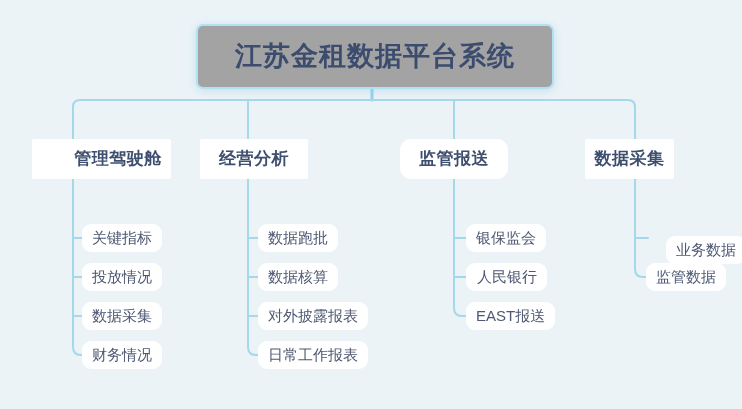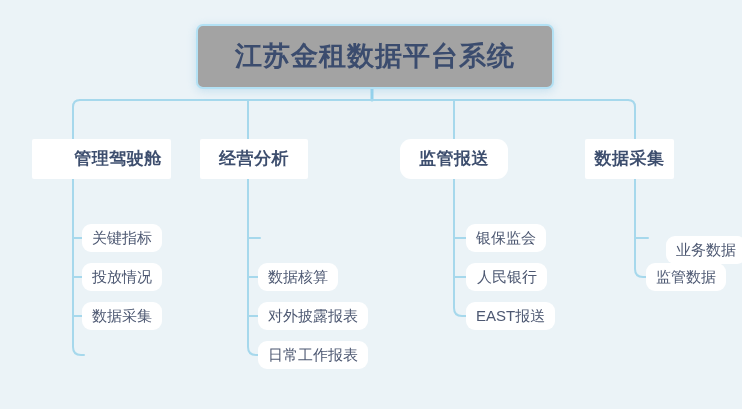--- a/index.html
+++ b/index.html
@@ -100,21 +100,23 @@
   <div class="root-node">江苏金租数据平台系统</div>
 
   <div class="branch-node b1">管理驾驶舱</div>
   <div class="branch-node b2">经营分析</div>
   <div class="branch-node b3">监管报送</div>
   <div class="branch-node b4">数据采集</div>
 
   <div class="child-node" style="left:82px; top:224px;">关键指标</div>
   <div class="child-node" style="left:82px; top:263px;">投放情况</div>
   <div class="child-node" style="left:82px; top:302px;">数据采集</div>
+  <div class="child-node" style="left:82px; top:341px;">财务情况</div>
 
+  <div class="child-node" style="left:258px; top:224px;">数据跑批</div>
   <div class="child-node" style="left:258px; top:263px;">数据核算</div>
   <div class="child-node" style="left:258px; top:302px;">对外披露报表</div>
   <div class="child-node" style="left:258px; top:341px;text-align:center;">日常工作报表</div>
 
   <div class="child-node" style="left:466px; top:224px;">银保监会</div>
   <div class="child-node" style="left:466px; top:263px;padding-left:11px;">人民银行</div>
   <div class="child-node" style="left:466px; top:302px;">EAST报送</div>
 
   <div class="child-node" style="left:646px; top:236px;margin-left:20px;">业务数据</div>
   <div class="child-node" style="left:646px; top:263px;">监管数据</div>

